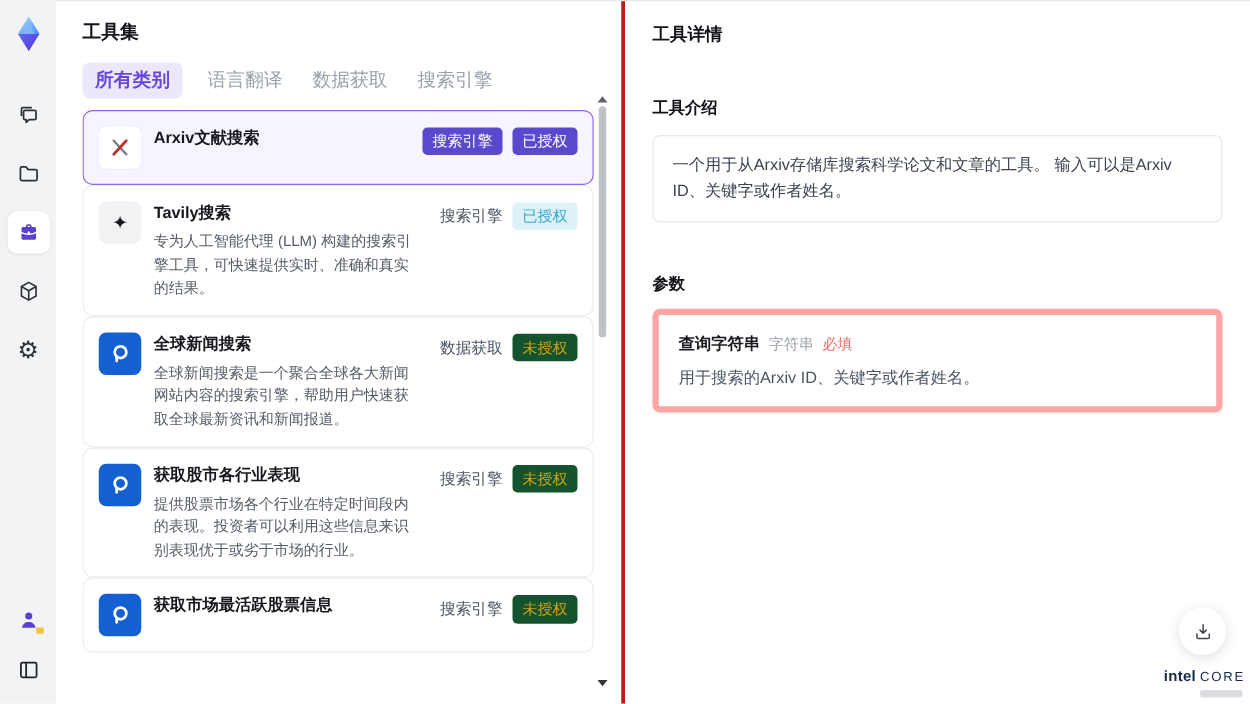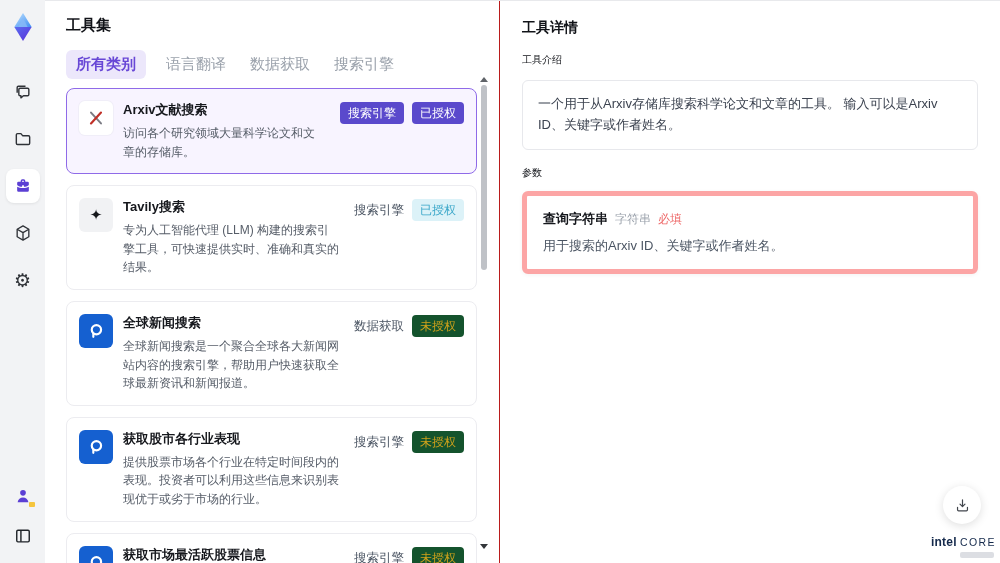--- a/index.html
+++ b/index.html
@@ -14,27 +14,27 @@
   .nav-btn.active { background:#fff; box-shadow:0 1px 3px rgba(0,0,0,.08); }
   .side-spacer { flex:1; }
   .bottom-nav { display:flex; flex-direction:column; gap:6px; align-items:center; }
   .gear-glyph { font-size:19px; line-height:1; color:#2f3237; }
   .avatar-dot { position:absolute; right:5px; bottom:6px; width:6px; height:5px; background:#f5c53d; border-radius:1px; }
 
   
   .main { flex:1; display:flex; border-top:1px solid #e8e9ec; min-width:0; }
 
   
-  .left-panel { width:455px; flex:none; border-right:1px solid #b91c1c; padding:15px 0 0 21px; display:flex; flex-direction:column; position:relative; }
+  .left-panel { width:455px; flex:none; border-right:3px solid #b91c1c; padding:15px 0 0 21px; display:flex; flex-direction:column; position:relative; }
   .panel-title { font-size:15px; font-weight:700; color:#111318; }
   .tabs { display:flex; align-items:center; gap:16px; margin:15px 0 9px; }
   .tab { font-size:15px; color:#9aa1ab; padding:5px 4px; border-radius:6px; cursor:pointer; white-space:nowrap; }
   .tab.active { background:#ece7fb; color:#6847d6; font-weight:700; padding:5px 10px; }
 
-  .tool-list { flex:1; overflow:hidden; display:flex; flex-direction:column; gap:11px; padding-right:22px; }
+  .tool-list { flex:1; overflow:hidden; display:flex; flex-direction:column; padding-right:22px; }
   .card { width:100%; border:1px solid #ececf0; border-radius:8px; background:#fff; padding:12px; display:flex; gap:10px; cursor:pointer; flex:none; }
   .card.selected { background:#f8f4ff; border:1.5px solid #8f6ae8; }
   .card-icon { width:34px; height:34px; border-radius:6px; flex:none; display:grid; place-items:center; overflow:hidden; }
   .icon-arxiv { background:#fff; box-shadow:0 0 0 1px #f0eef8; }
   .icon-tavily { background:#f1f2f4; color:#16181c; font-size:15px; }
   .icon-blue { background:#1560d0; }
   .card-body { flex:1; min-width:0; padding-right:4px; }
   .card-title { font-size:13px; font-weight:700; color:#16181d; margin-bottom:5px; }
   .card-desc { font-size:12px; color:#565d68; line-height:1.55; }
   .card-tags { flex:none; display:flex; gap:8px; align-items:flex-start; padding-top:1px; }
@@ -47,21 +47,21 @@
   
   .scrollbar { position:absolute; right:11px; top:76px; bottom:14px; width:8px; }
   .sb-arrow { width:0; height:0; border-left:4px solid transparent; border-right:4px solid transparent; margin:0 auto; }
   .sb-up { border-bottom:5px solid #5f6368; }
   .sb-down { border-top:5px solid #33363a; position:absolute; bottom:0; left:0; right:0; margin:auto; }
   .sb-thumb { position:absolute; top:8px; left:1px; width:6px; height:185px; background:#bfc2c7; border-radius:3px; }
 
   
   .right-panel { flex:1; padding:18px 22px; position:relative; min-width:0; }
   .rp-title { font-size:14px; font-weight:700; color:#111318; }
-  .rp-sub { font-size:10px; font-weight:400; color:#111318; margin-top:16px; }
+  .rp-sub { font-size:13px; font-weight:700; color:#111318; margin-top:40px; }
   .intro-box { margin-top:13px; border:1px solid #e7e8ec; border-radius:6px; background:#fff; padding:13px 15px; font-size:13px; color:#3c4350; line-height:1.6; }
   .param-card { margin-top:11px; border:5px solid #fca5a5; border-radius:6px; background:#fff; box-shadow:0 1px 4px rgba(0,0,0,.05); padding:14px 16px; }
   .param-head { display:flex; align-items:baseline; gap:7px; }
   .param-name { font-size:13px; font-weight:700; color:#16181d; }
   .param-type { font-size:12px; color:#9aa1ab; }
   .param-required { font-size:12px; color:#ee6a6a; }
   .param-desc { margin-top:9px; font-size:13px; color:#4b5563; }
 
   
   .fab { position:absolute; right:19px; bottom:39px; width:38px; height:38px; border-radius:50%; background:#fff; box-shadow:0 2px 10px rgba(0,0,0,.13); display:grid; place-items:center; cursor:pointer; }
@@ -157,21 +157,20 @@
     <div class="tool-list">
   <div class="card selected">
     <div class="card-icon icon-arxiv">
             <svg width="20" height="20" viewBox="0 0 24 24" fill="none" stroke-linecap="round">
               <path d="M6 5.5 18 18.5" stroke="#7d7d85" stroke-width="2.4"></path>
               <path d="M18 5.5 6 18.5" stroke="#c03028" stroke-width="2.6"></path>
             </svg>
           </div>
     <div class="card-body">
       <div class="card-title t-title">Arxiv文献搜索</div>
-      <div class="card-desc t-desc">访问各个研究领域大量科学论文和文章的存储库。</div>
     </div>
     <div class="card-tags">
       <span class="t-cat badge badge-solid">搜索引擎</span>
       <span class="t-auth badge badge-solid">已授权</span>
     </div>
   </div>
 
   <div class="card">
     <div class="card-icon icon-tavily">✦</div>
     <div class="card-body">

